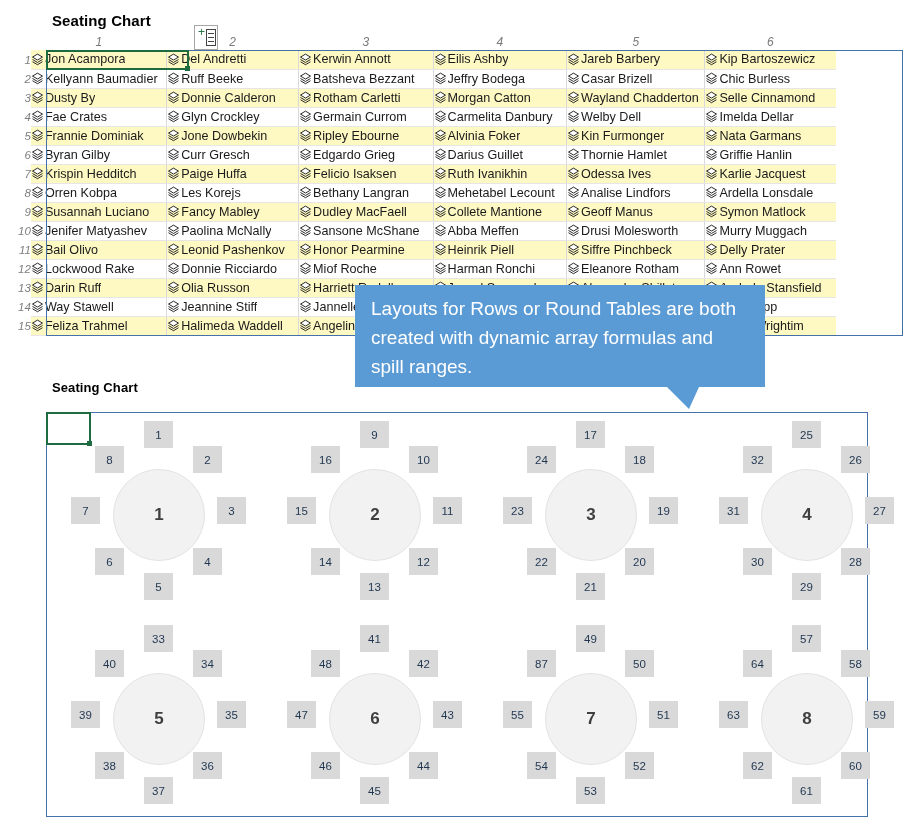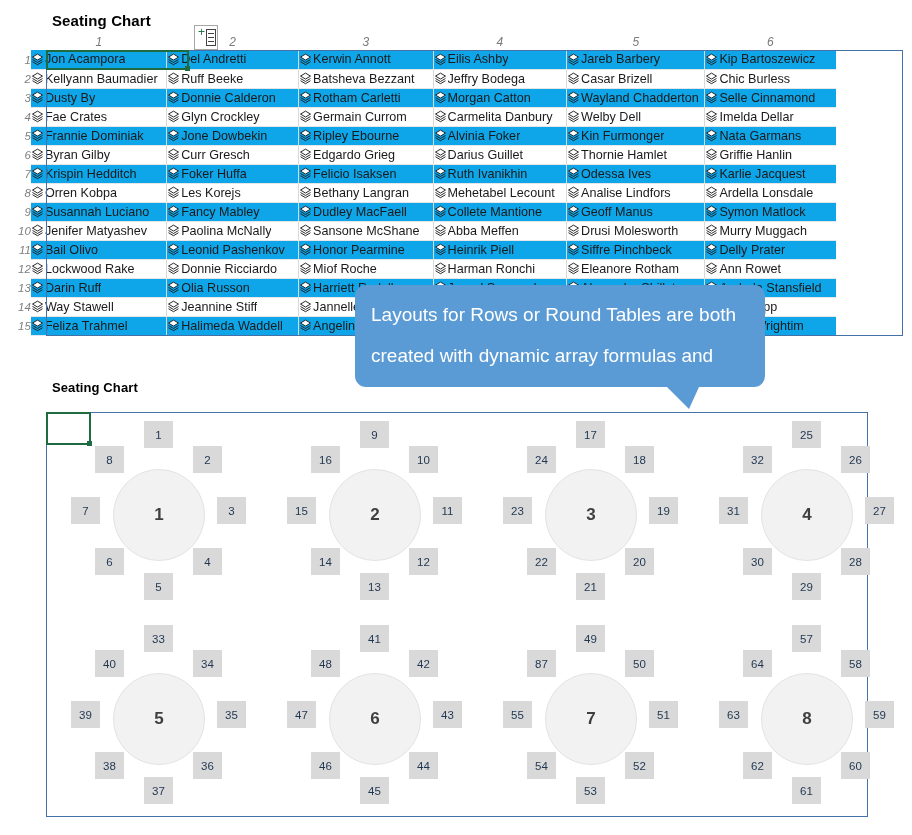--- a/index.html
+++ b/index.html
@@ -73,21 +73,21 @@
     font-size: 12.6px;
     color: #1a1a1a;
     border-right: 1px solid #d9d9d9;
     border-bottom: 1px solid #e6e6e6;
     padding-left: 1px;
     white-space: nowrap;
     overflow: hidden;
     max-width: 143px;
     vertical-align: middle;
   }
-  tr.band td.cell { background: #0ea5e9; }
+  tr.band td.cell { background: #fef9c3; }
   tr.plain td.cell { background: #ffffff; }
   td.cell.lastcol { border-right: none; }
 
   .cellinner { display: flex; align-items: center; gap: 1px; overflow: hidden; }
   .dtico { flex: 0 0 auto; width: 13px; height: 13px; }
   .cname { overflow: hidden; white-space: nowrap; }
 
   
   #grid-outline {
     position: absolute;
@@ -110,24 +110,23 @@
   }
 
   
   #callout {
     position: absolute;
     left: 355px; top: 285px;
     width: 410px; height: 102px;
     background: #5b9bd5;
     color: #ffffff;
     font-size: 19px;
-    line-height: 41px;
+    line-height: 29px;
     padding: 9px 14px 0 16px;
     z-index: 20;
-    border-radius: 11px;
   }
   #callout .tail {
     position: absolute;
     left: 312px; top: 102px;
     width: 0; height: 0;
     border-left: 22px solid transparent;
     border-right: 10px solid transparent;
     border-top: 22px solid #5b9bd5;
   }
 
@@ -600,21 +599,21 @@
                 <span class="cname">Krispin Hedditch</span>
               </div>
             </td>
             <td class="cell">
               <div class="cellinner">
                 <svg class="dtico" viewBox="0 0 14 14" aria-hidden="true">
                   <path d="M7 1.2 L12.4 4.4 L7 7.6 L1.6 4.4 Z" fill="#ffffff" stroke="#1a1a1a" stroke-width="1"></path>
                   <path d="M1.6 7.0 L7 10.2 L12.4 7.0" fill="none" stroke="#1a1a1a" stroke-width="1"></path>
                   <path d="M1.6 9.4 L7 12.6 L12.4 9.4" fill="none" stroke="#1a1a1a" stroke-width="1"></path>
                 </svg>
-                <span class="cname">Foker Huffa</span>
+                <span class="cname">Paige Huffa</span>
               </div>
             </td>
             <td class="cell">
               <div class="cellinner">
                 <svg class="dtico" viewBox="0 0 14 14" aria-hidden="true">
                   <path d="M7 1.2 L12.4 4.4 L7 7.6 L1.6 4.4 Z" fill="#ffffff" stroke="#1a1a1a" stroke-width="1"></path>
                   <path d="M1.6 7.0 L7 10.2 L12.4 7.0" fill="none" stroke="#1a1a1a" stroke-width="1"></path>
                   <path d="M1.6 9.4 L7 12.6 L12.4 9.4" fill="none" stroke="#1a1a1a" stroke-width="1"></path>
                 </svg>
                 <span class="cname">Felicio Isaksen</span>

